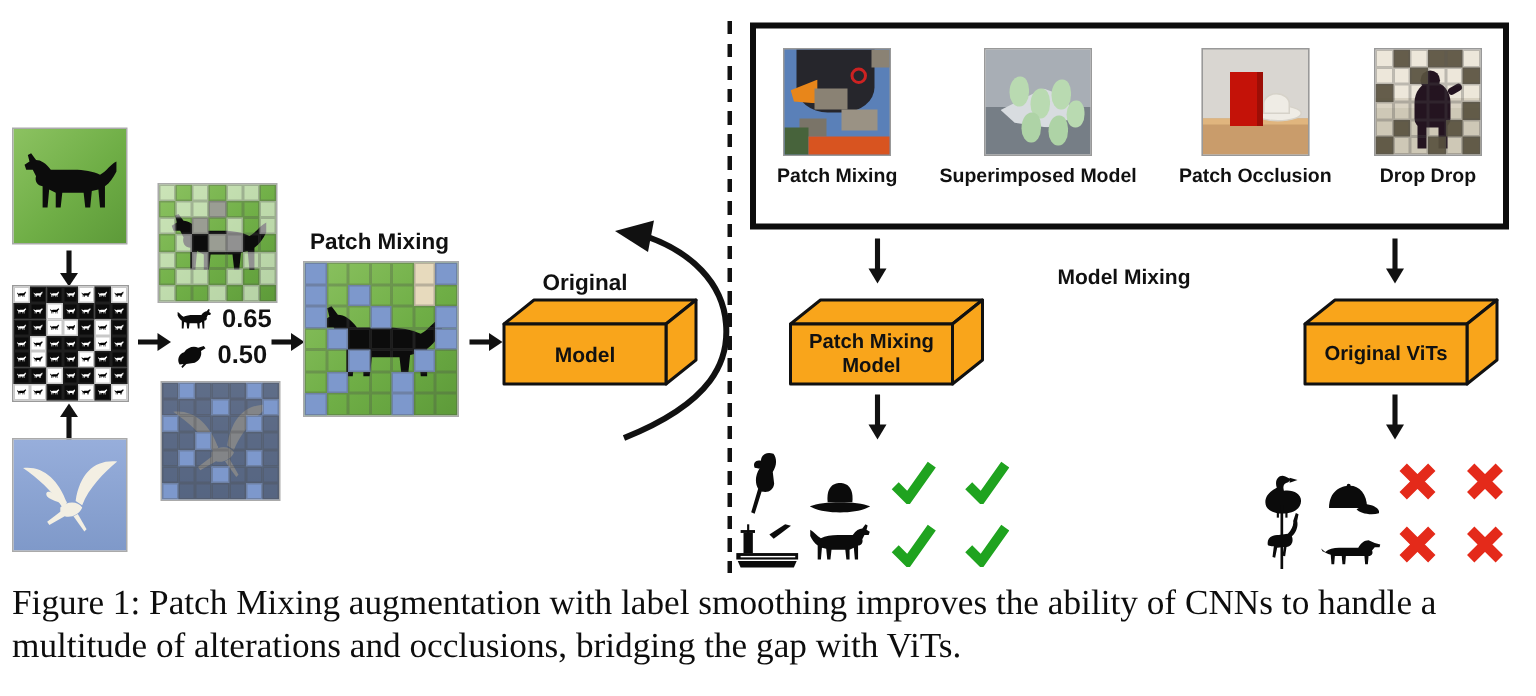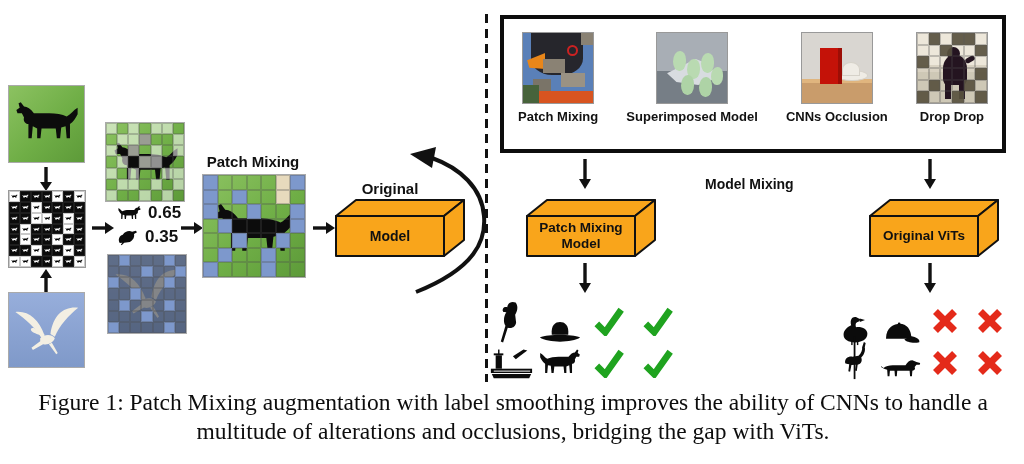--- a/index.html
+++ b/index.html
@@ -54,21 +54,21 @@
   .testitem{display:flex;flex-direction:column;align-items:center;}
   .testimg{position:relative;width:72px;height:72px;overflow:hidden;border:1px solid #999;box-sizing:border-box;}
   .testlabel{margin-top:5px;font-weight:bold;font-size:13px;white-space:nowrap;}
 
   
   .predgrid{position:absolute;display:grid;grid-auto-flow:column;grid-template-rows:50px 34px;justify-items:center;align-items:end;}
   .pred-icon{color:#0b0b0b;}
   .markwrap{align-self:center;}
 
   
-  .caption{position:absolute;font-family:"Liberation Serif","DejaVu Serif",serif;font-size:23.5px;line-height:1.25;color:#0d0d0d;text-align:center;}
+  .caption{position:absolute;font-family:"Liberation Serif","DejaVu Serif",serif;font-size:23.5px;line-height:1.25;color:#0d0d0d;}
 
   svg{display:block;}
   .arrow-stroke{stroke:#111;stroke-width:3.4;}
   .arrow-head{fill:#111;}
 </style>
 </head>
 <body>
 
 <svg width="0" height="0" style="position:absolute" aria-hidden="true">
   <defs>
@@ -524,21 +524,21 @@
     <div style="display:flex;align-items:center;gap:5px;height:20px;">
       <svg width="27" height="19" viewBox="0 0 64 48" style="color:#0b0b0b;">
           <use href="#sil-dog"></use>
         </svg>
       <span class="lbl" style="font-size:17px;text-align:center;">0.65</span>
     </div>
     <div style="display:flex;align-items:center;gap:5px;height:20px;margin-top:4px;">
       <svg width="24" height="18" viewBox="0 0 64 48" style="color:#0b0b0b;">
           <use href="#sil-crow"></use>
         </svg>
-      <span class="lbl" style="font-size:17px;">0.35</span>
+      <span class="lbl" style="font-size:17px;">0.50</span>
     </div>
   </div>
 
   <svg class="abs" style="left:180px;top:220px;" width="24" height="16">
     <line class="arrow-stroke" x1="1" y1="8" x2="15" y2="8"></line>
       <polygon class="arrow-head" points="14,2 14,14 23,8"></polygon>
   </svg>
 
   <div class="abs lbl center" style="left:198px;top:153px;width:110px;font-size:15px;">Patch Mixing</div>
   <div class="photo bg-grass" style="left:202px;top:174px;width:104px;height:104px;">
@@ -650,21 +650,21 @@
       <div class="testlabel">Superimposed Model</div>
     </div>
 
     <div class="testitem">
       <div class="testimg" style="background:#d9d6d1;">
         <div class="abs" style="left:0;bottom:0;width:72px;height:20px;background:#c99c6b;border-top:4px solid #e0b57e;"></div>
         <div class="abs" style="left:34px;bottom:22px;width:30px;height:9px;background:#efece5;border-radius:50%;border:1px solid #d6d2c9;"></div>
         <div class="abs" style="left:40px;bottom:27px;width:16px;height:12px;background:#efece5;border-radius:50% 50% 0 0;border:1px solid #d6d2c9;"></div>
         <div class="abs" style="left:18px;bottom:19px;width:22px;height:36px;background:#c41208;box-shadow:inset -4px 0 0 #9c0e06;"></div>
       </div>
-      <div class="testlabel">CNNs Occlusion</div>
+      <div class="testlabel">Patch Occlusion</div>
     </div>
 
     <div class="testitem">
       <div class="testimg" style="background:linear-gradient(180deg,#ede7da 0 46%,#d9d2c2 46% 56%,#cec8b6 56% 100%);">
         <div class="abs" style="left:26px;top:22px;width:24px;height:30px;background:#241420;border-radius:45% 45% 20% 20%;"></div>
         <div class="abs" style="left:30px;top:14px;width:13px;height:13px;background:#241420;border-radius:50%;"></div>
         <div class="abs" style="left:28px;top:50px;width:6px;height:16px;background:#241420;"></div>
         <div class="abs" style="left:42px;top:50px;width:6px;height:16px;background:#241420;"></div>
         <div class="abs" style="left:48px;top:24px;width:10px;height:5px;background:#241420;border-radius:3px;transform:rotate(-30deg);"></div>
         <div class="pgrid6">

